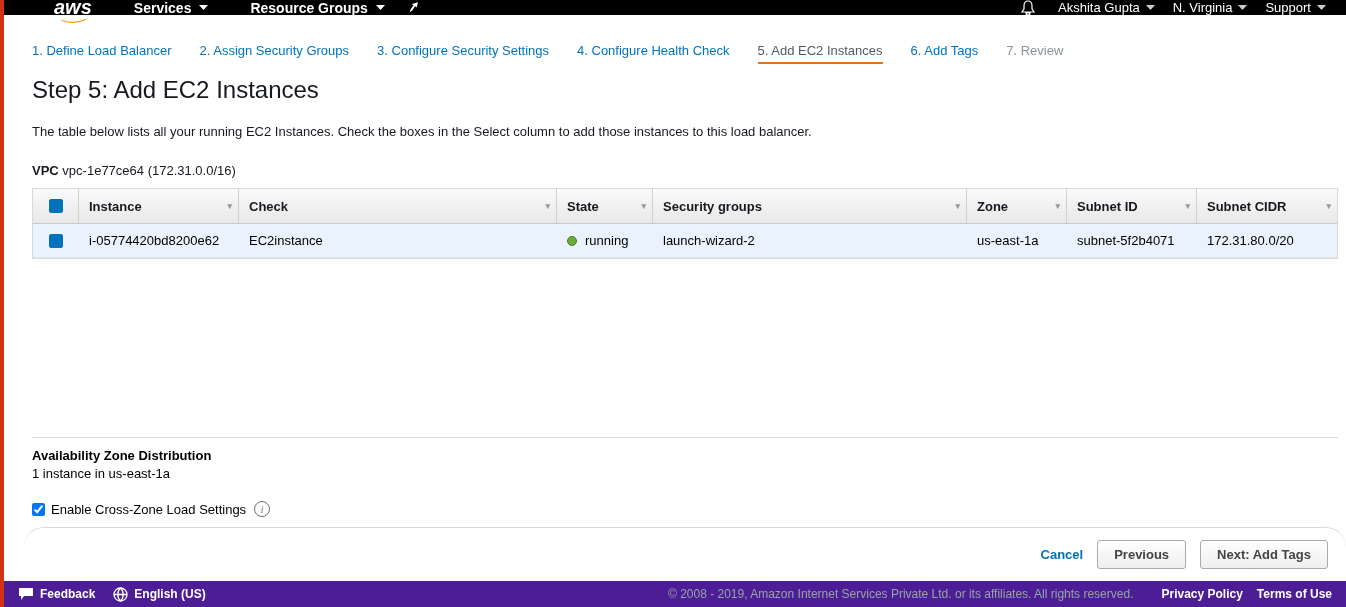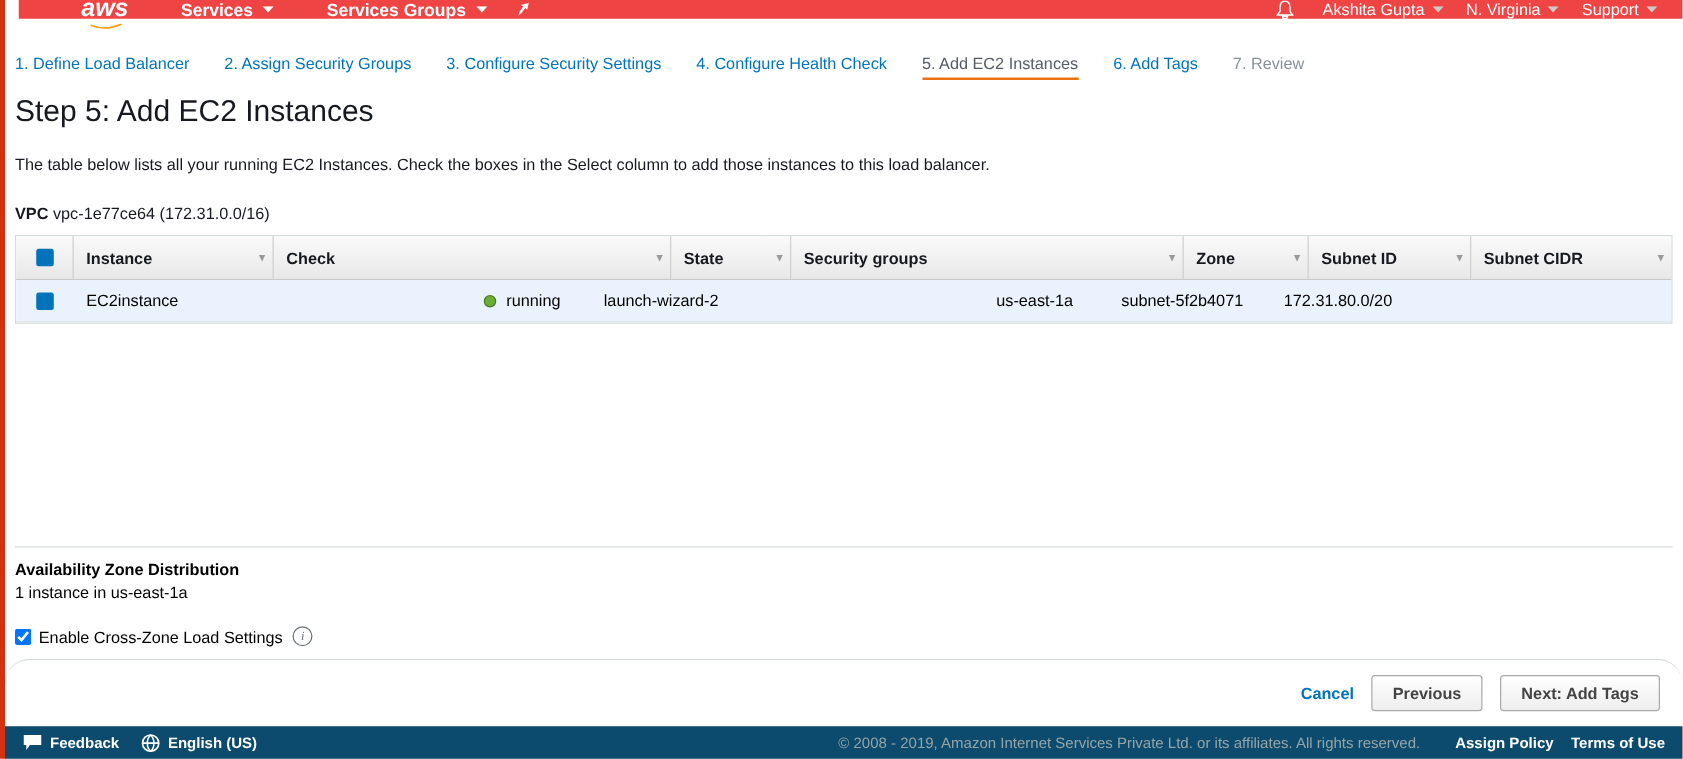--- a/index.html
+++ b/index.html
@@ -1,29 +1,29 @@
 <!DOCTYPE html>
 <html><head>
 <meta charset="utf-8">
 <style>
 * { margin: 0; padding: 0; box-sizing: border-box; font-family: "Amazon Ember", "Helvetica Neue", Arial, sans-serif; }
 body { width: 1346px; height: 607px; background: #fff; position: relative; overflow: hidden; }
 .red-strip { position: absolute; left: 0; top: 0; width: 4px; height: 607px; background: #d13212; z-index: 100; }
-.topbar { position: absolute; left: 15px; right: 0; top: 0; height: 15px; background: #ef4444; display: flex; align-items: center; color: #fff; font-size: 14px; }
+.topbar { position: absolute; left: 4px; right: 0; top: 0; height: 15px; background: #000000; display: flex; align-items: center; color: #fff; font-size: 14px; }
 .aws-logo { margin-left: 50px; font-weight: bold; font-style: italic; font-size: 20px; color: #fff; position: relative; }
 .aws-swoosh { position: absolute; left: 0; bottom: -5px; width: 40px; height: 5px; }
 .topbar .menu-item { margin-left: 42px; display: flex; align-items: center; font-weight: bold; cursor: pointer; }
 .topbar .menu-item .caret { margin-left: 8px; }
 .pin-icon { margin-left: 22px; cursor: pointer; }
 .topbar-right { margin-left: auto; display: flex; align-items: center; margin-right: 20px; }
 .topbar-right > div { margin-left: 18px; display: flex; align-items: center; cursor: pointer; font-size: 13px; }
 .topbar-right .caret { margin-left: 6px; }
 .bell { margin-right: 4px; }
 
-.main { position: absolute; left: 4px; right: 0; top: 29px; bottom: 26px; background: #fff; display: flex; flex-direction: column; }
+.main { position: absolute; left: 4px; right: 0; top: 29px; bottom: 26px; background: #fff; display: flex; flex-direction: column; padding-left: 20px; }
 .wizard-steps { display: flex; padding: 14px 8px 8px 8px; gap: 28px; font-size: 13px; }
 .wizard-steps .step { color: #0073bb; cursor: pointer; white-space: nowrap; }
 .wizard-steps .step.active { color: #545b64; border-bottom: 2px solid #ec7211; padding-bottom: 4px; }
 .wizard-steps .step.inactive { color: #879196; }
 
 .page-head { padding: 4px 8px 0 8px; }
 .page-head h1 { font-size: 24px; font-weight: 400; color: #16191f; margin-bottom: 20px; }
 .page-head p { font-size: 13px; color: #16191f; margin-bottom: 16px; }
 .vpc-line { font-size: 13px; color: #16191f; margin: 8px 0 10px 8px; }
 .vpc-line b { font-weight: bold; }
@@ -52,21 +52,21 @@
 .az-section b { font-weight: bold; }
 .az-section .dist { margin-top: 3px; }
 .cz-row { padding: 10px 8px; display: flex; align-items: center; font-size: 13px; }
 .cz-row input { margin-right: 6px; }
 .info-circ { display: inline-flex; width: 16px; height: 16px; border: 1px solid #687078; border-radius: 50%; align-items: center; justify-content: center; font-size: 10px; color: #687078; margin-left: 8px; font-style: italic; font-family: serif; cursor: pointer; }
 
 .btn-row { border-top: 1px solid #d5dbdb; padding: 12px 18px; display: flex; justify-content: flex-end; gap: 14px; align-items: center; font-size: 13px; border-radius: 20px; }
 .btn-link { color: #0073bb; cursor: pointer; font-weight: bold; }
 .btn { background: linear-gradient(#fff, #eee); border: 1px solid #aaa; border-radius: 3px; padding: 6px 16px; cursor: pointer; font-weight: bold; font-size: 13px; color: #444; }
 
-.footer { position: absolute; left: 4px; right: 0; bottom: 0; height: 26px; background: #0c4a6e; color: #ccc; display: flex; align-items: center; font-size: 12px; padding: 13px 14px; }
+.footer { position: absolute; left: 4px; right: 0; bottom: 0; height: 26px; background: #4c1d95; color: #ccc; display: flex; align-items: center; font-size: 12px; padding: 13px 14px; }
 .footer .fl { display: flex; align-items: center; gap: 18px; }
 .footer .fl > div { display: flex; align-items: center; gap: 6px; cursor: pointer; color: #fff; font-weight: bold; }
 .footer .copy { margin-left: auto; margin-right: 14px; color: #95a5a6; }
 .footer .flink { color: #fff; margin-left: 14px; cursor: pointer; font-weight: bold; }
 .caret svg, .bell svg, .pin-icon svg { display: block; }
 </style>
 </head>
 <body>
 
 <div class="red-strip"></div>
@@ -80,21 +80,21 @@
   </div>
   <div class="menu-item">
     <span>Services</span>
     <span class="caret">
         <svg width="9" height="6">
           <path d="M0 0 L4.5 5 L9 0 Z" fill="#fff"></path>
         </svg>
       </span>
   </div>
   <div class="menu-item">
-    <span>Services Groups</span>
+    <span>Resource Groups</span>
     <span class="caret">
         <svg width="9" height="6">
           <path d="M0 0 L4.5 5 L9 0 Z" fill="#fff"></path>
         </svg>
       </span>
   </div>
   <div class="pin-icon">
     <svg width="14" height="14" viewBox="0 0 14 14">
         <path d="M7 0 L9 5 L7 5 L7 10 L6 13 L5 10 L5 5 L3 5 Z" fill="#fff" transform="rotate(35 7 7)"></path>
       </svg>
@@ -184,20 +184,21 @@
         </div>
       <div class="cell col-cidr">
           <span>Subnet CIDR</span>
           <span class="sort">▾</span>
         </div>
     </div>
     <div class="trow">
       <div class="cell col-chk">
         <div class="checkbox-sq"></div>
       </div>
+      <div class="cell col-inst">i-05774420bd8200e62</div>
       <div class="cell col-name">EC2instance</div>
       <div class="cell col-state">
         <span class="state-dot"></span>
         <span>running</span>
       </div>
       <div class="cell col-sg">launch-wizard-2</div>
       <div class="cell col-zone">us-east-1a</div>
       <div class="cell col-sub">subnet-5f2b4071</div>
       <div class="cell col-cidr">172.31.80.0/20</div>
     </div>
@@ -234,15 +235,15 @@
     </div>
     <div>
       <svg width="15" height="15">
           <circle cx="7.5" cy="7.5" r="6.5" fill="none" stroke="#fff" stroke-width="1.3"></circle>
           <path d="M1 7.5 L14 7.5 M7.5 1 C4 4 4 11 7.5 14 M7.5 1 C11 4 11 11 7.5 14" stroke="#fff" stroke-width="1.3" fill="none"></path>
         </svg>
       <span>English (US)</span>
     </div>
   </div>
   <span class="copy">© 2008 - 2019, Amazon Internet Services Private Ltd. or its affiliates. All rights reserved.</span>
-  <span class="flink">Assign Policy</span>
+  <span class="flink">Privacy Policy</span>
   <span class="flink">Terms of Use</span>
 </div>
 
 </body></html>

